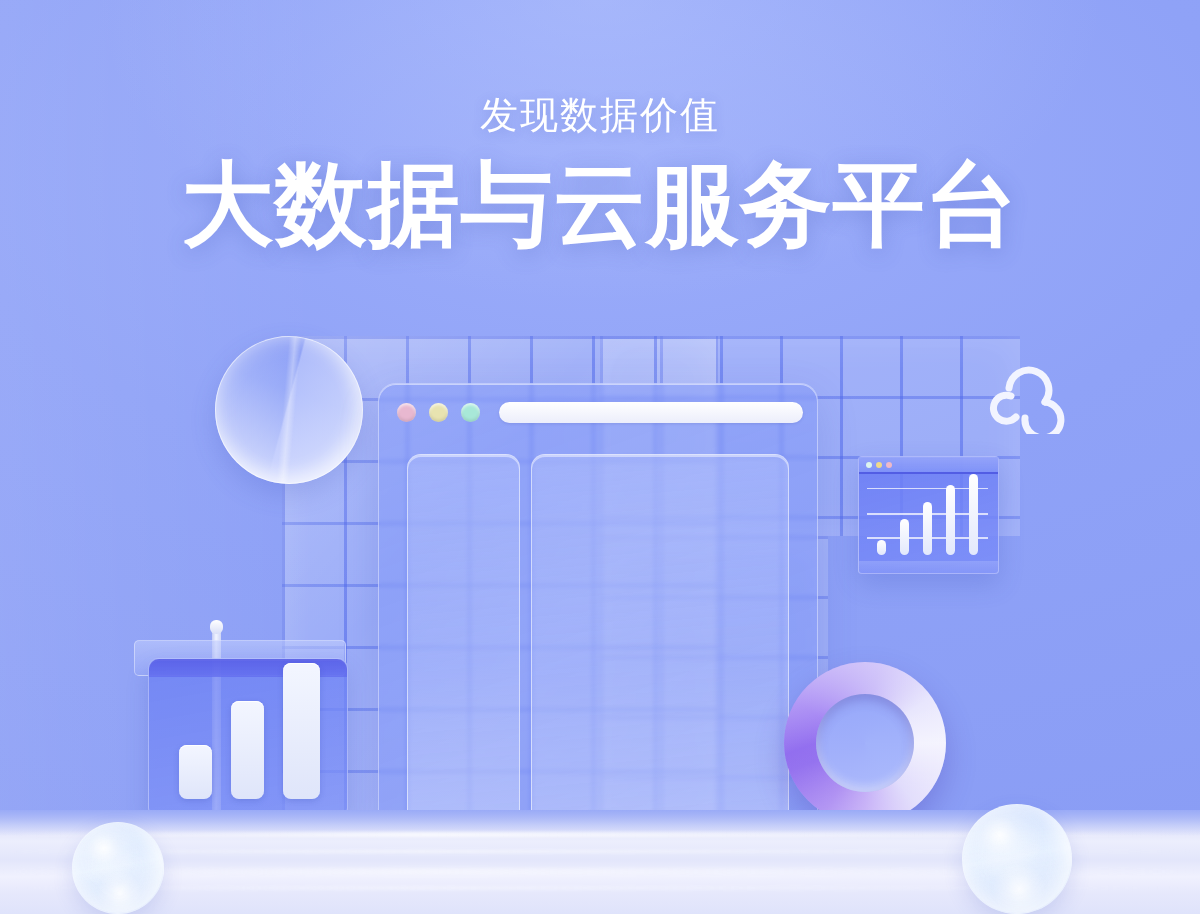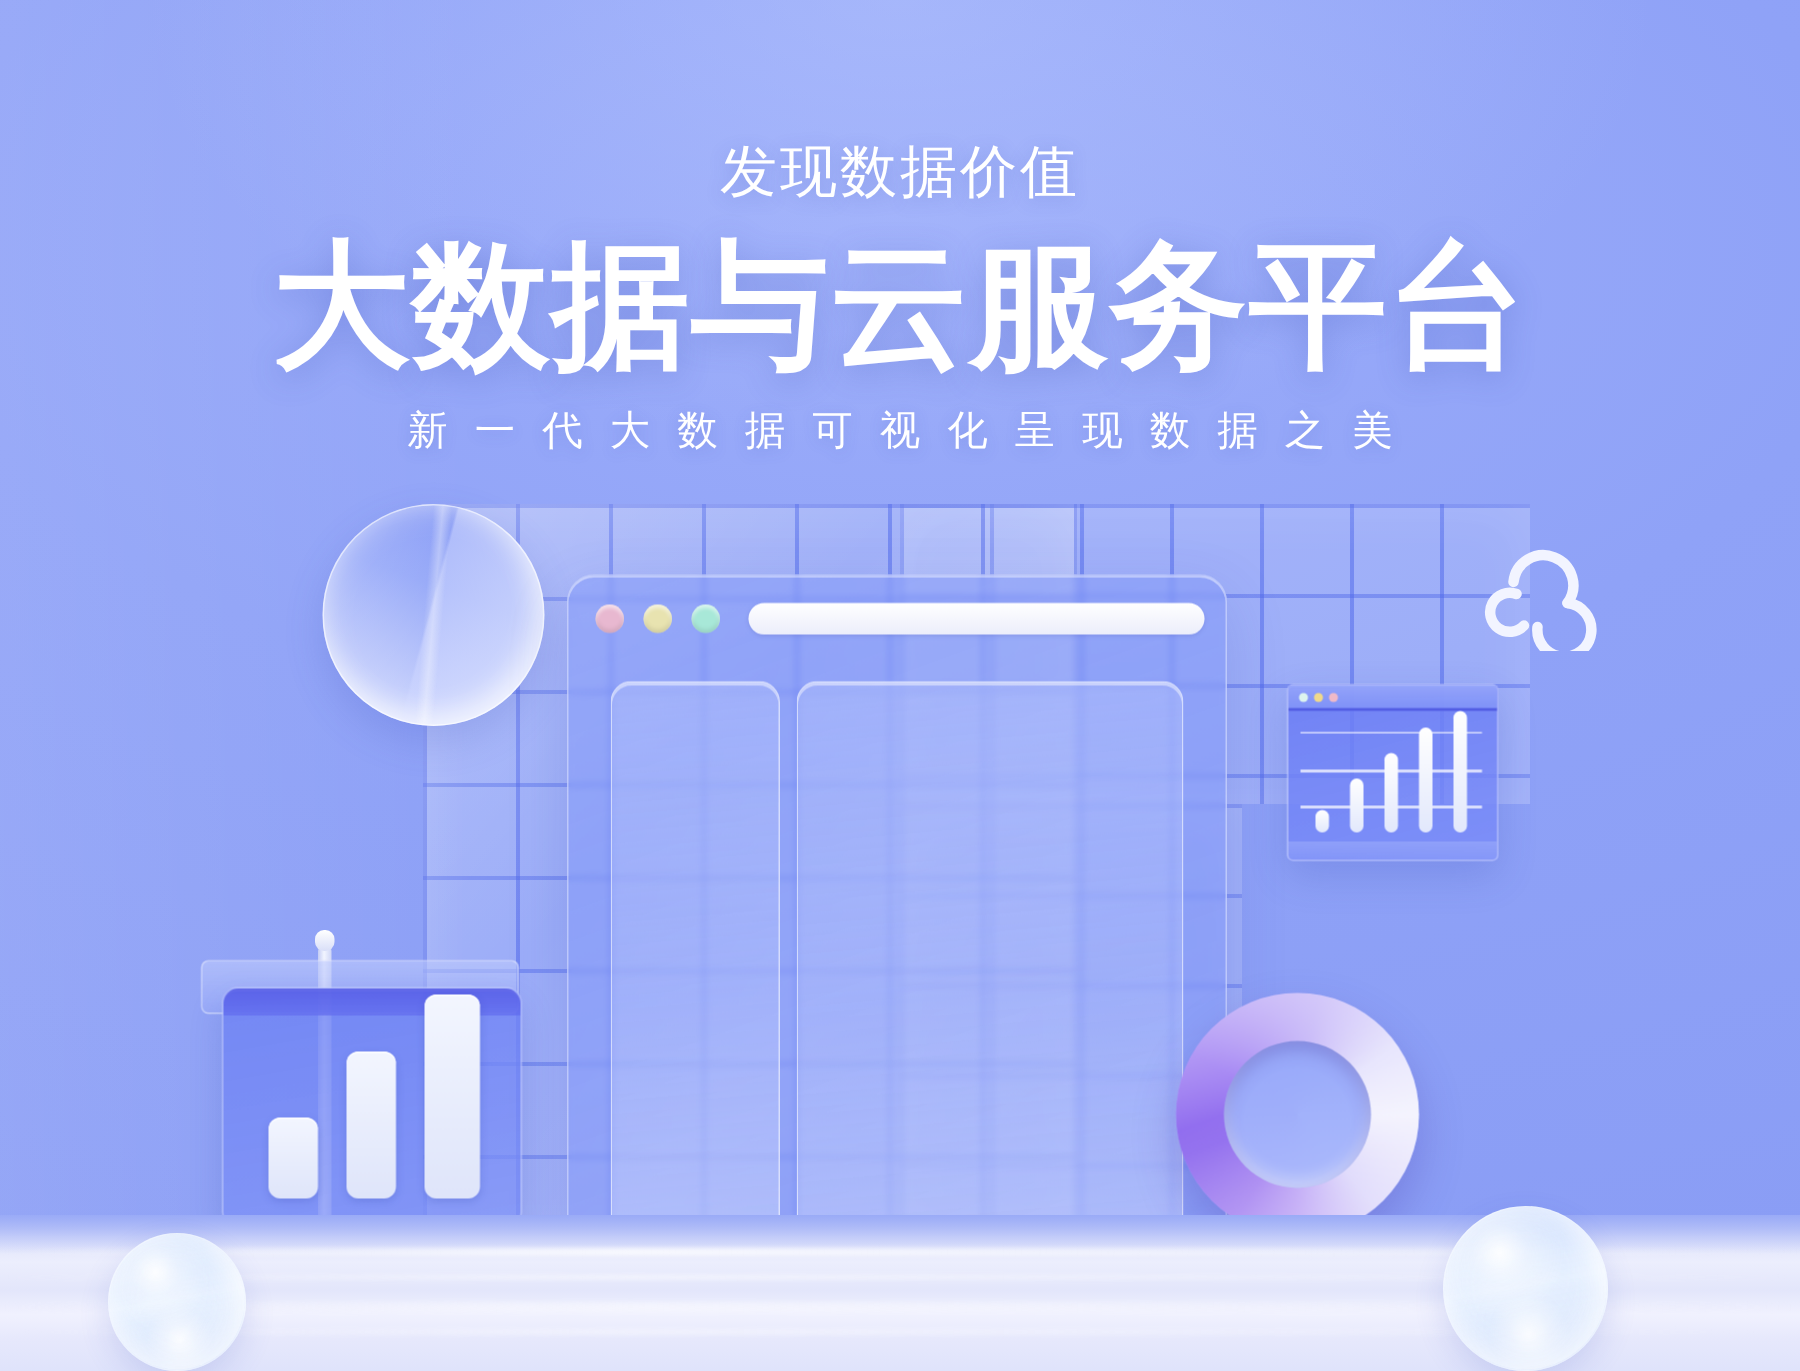--- a/index.html
+++ b/index.html
@@ -319,16 +319,15 @@
     <span class="floor-streak fs3"></span>
     <span class="floor-streak fs4"></span>
   </div>
 
   <div class="sphere sphere-l"></div>
   <div class="sphere sphere-r"></div>
 
   <div class="copy">
     <div class="eyebrow">发现数据价值</div>
     <div class="headline">大数据与云服务平台</div>
-    <div class="subline">新一代大数据可视化呈现数据之美</div>
   </div>
 
 </div>
 
 </body></html>

